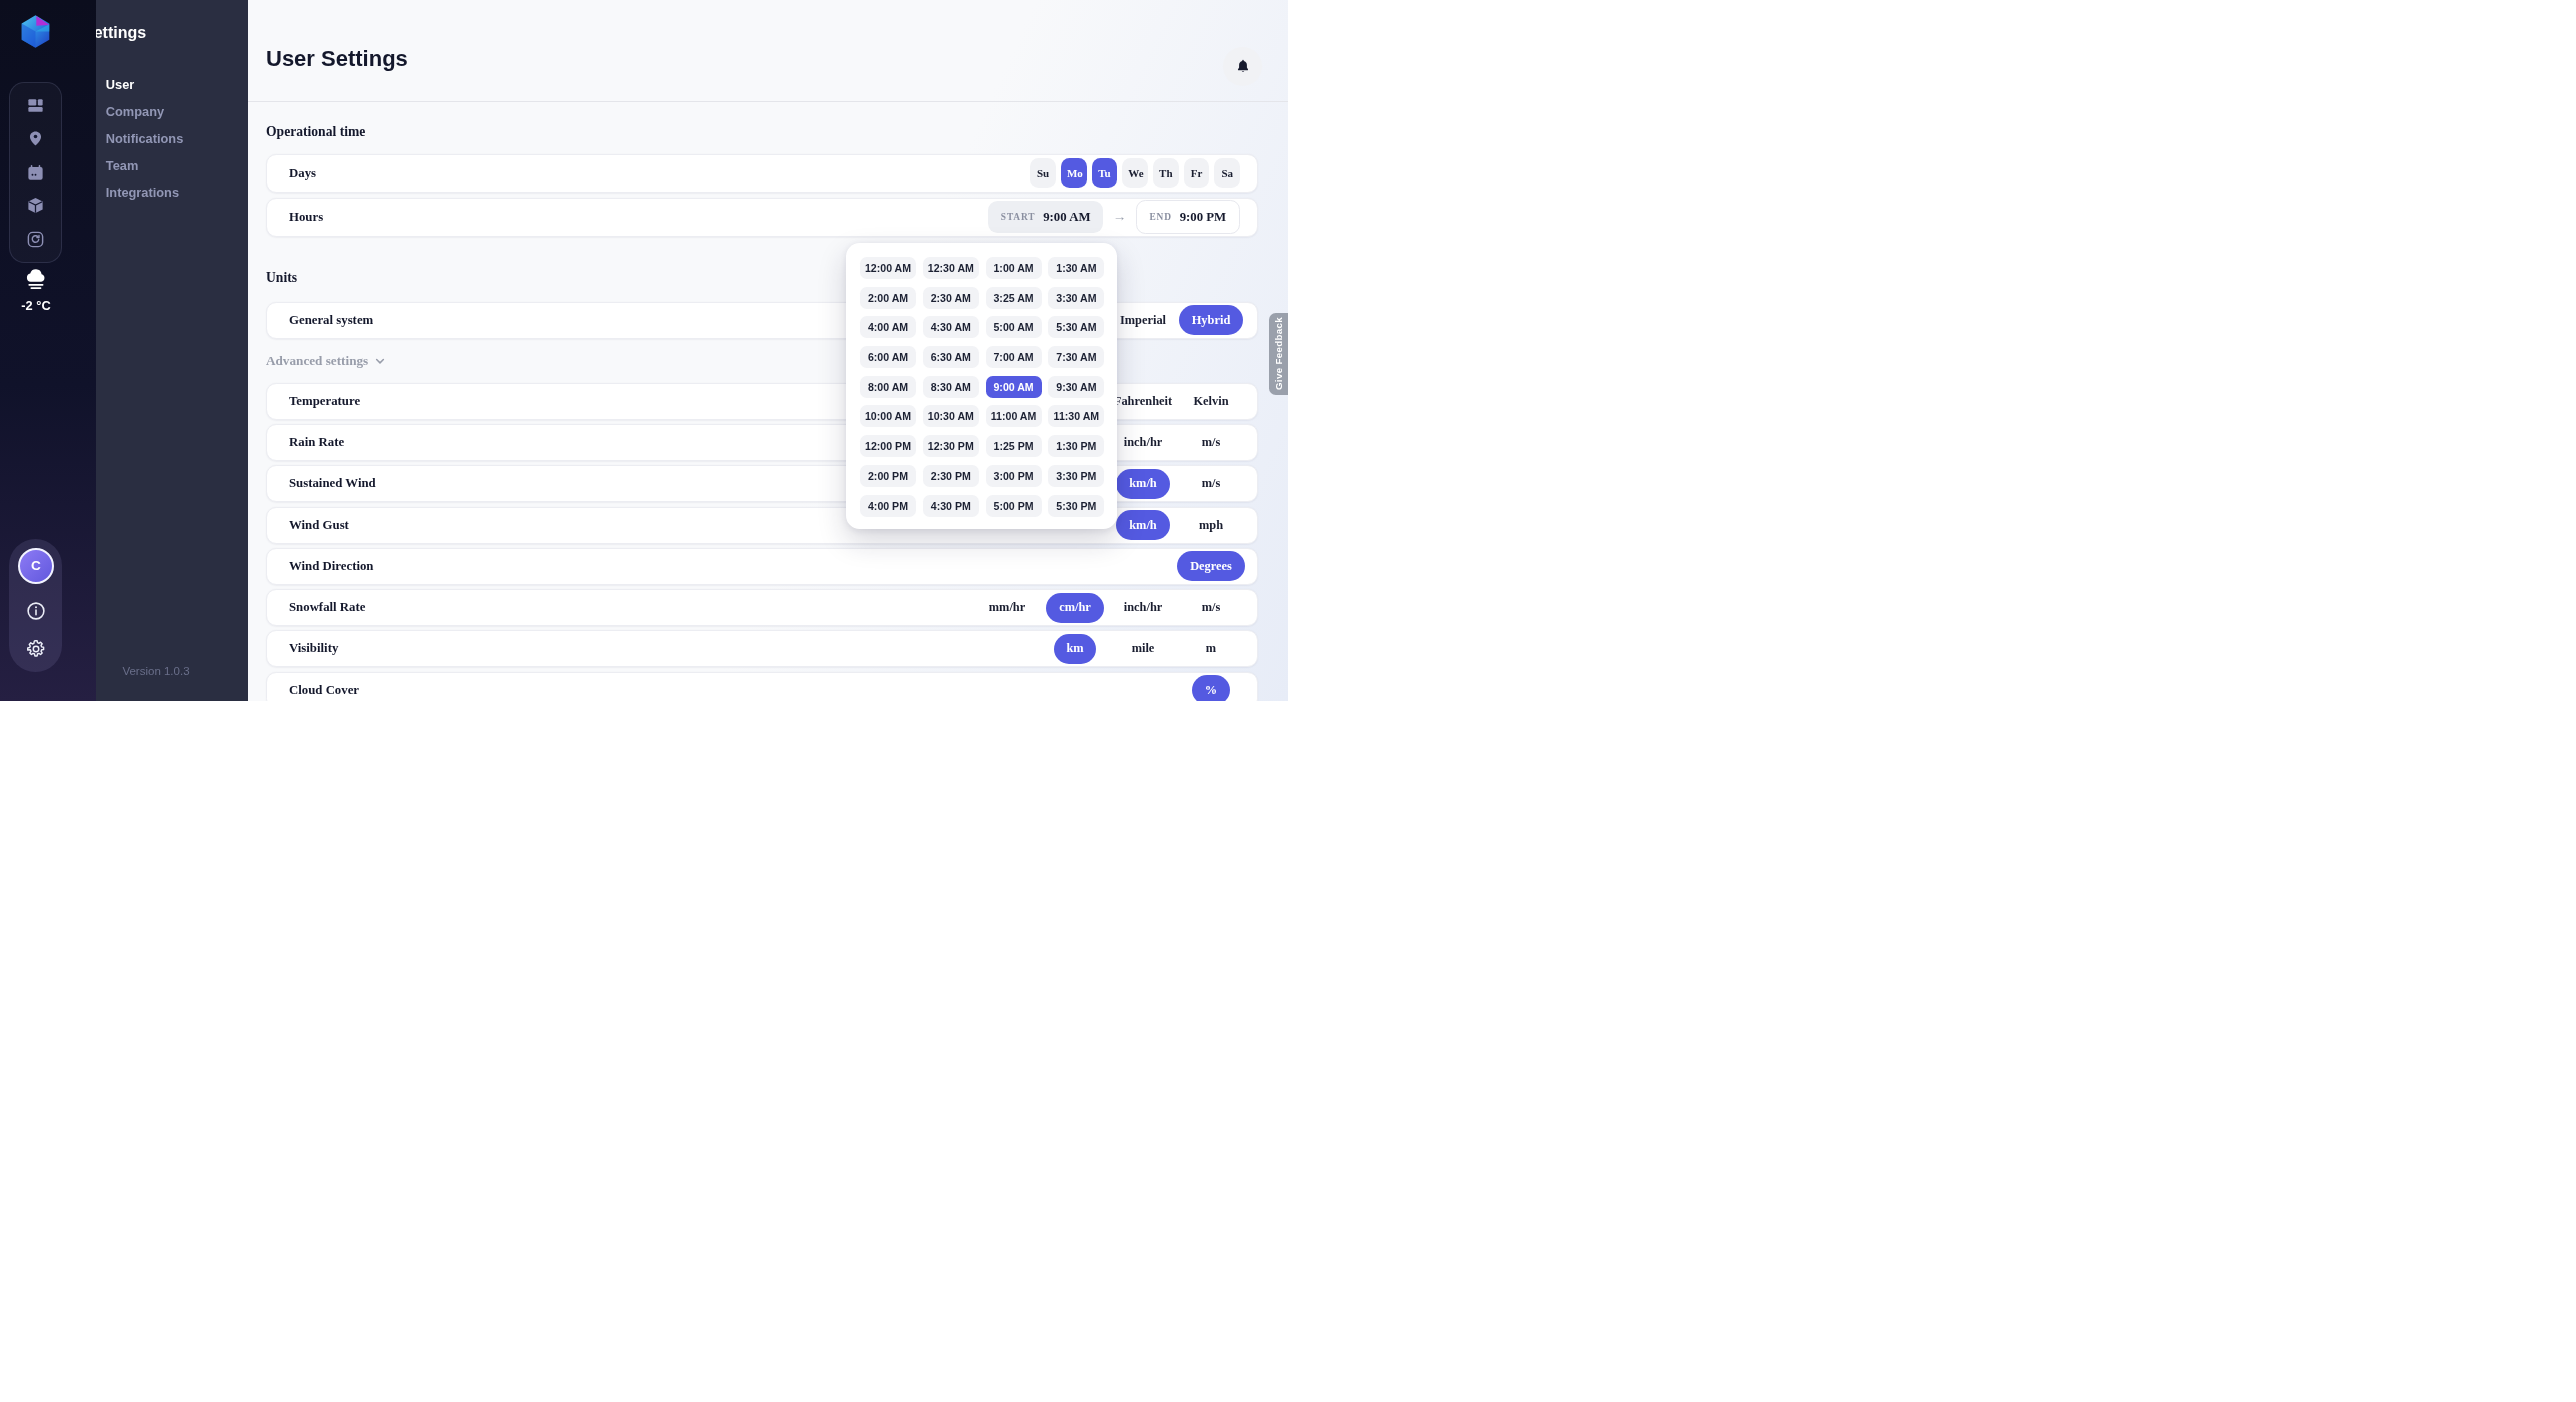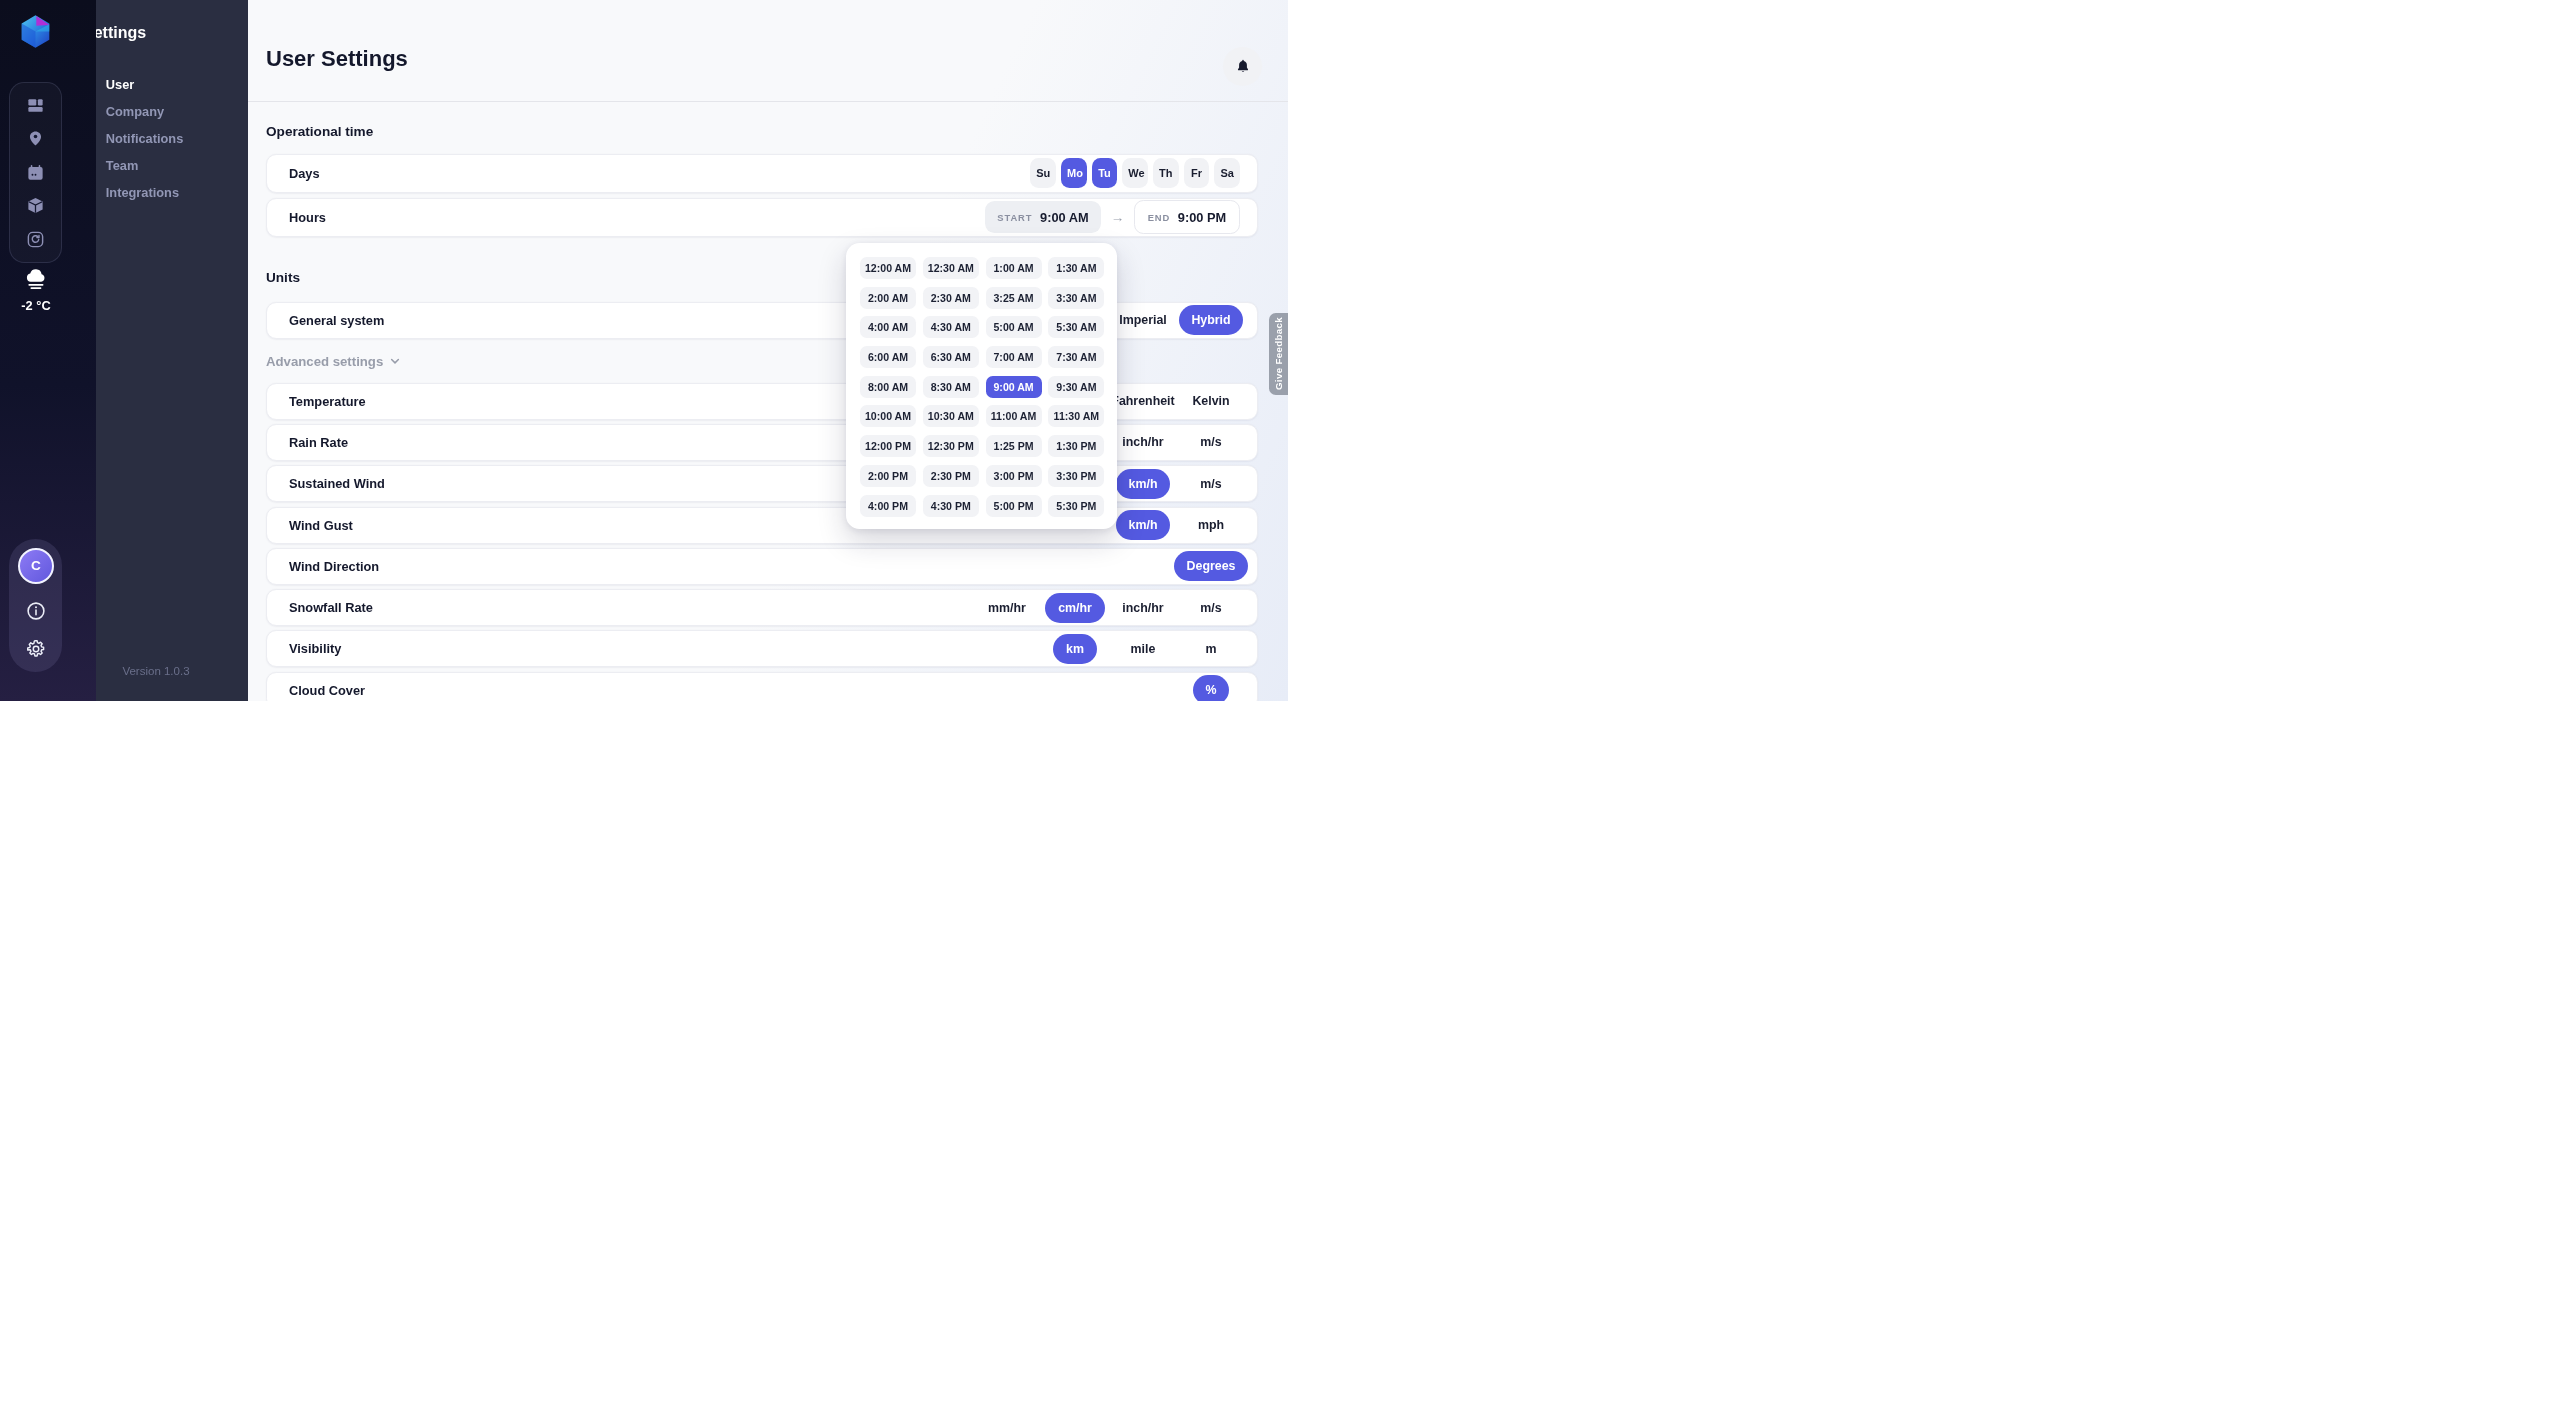--- a/index.html
+++ b/index.html
@@ -39,21 +39,21 @@
 
   
   .main{position:absolute;left:235px;top:0;right:0;height:100%;
         background:linear-gradient(115deg,#f8f9fb 0%,#f8f9fb 58%,#e7ecf7 100%);}
   .page-header{position:relative;height:101px;border-bottom:0.9px solid #e4e5ea;text-decoration:underline;}
   .page-title{position:absolute;left:31px;top:46px;font-size:22px;font-weight:bold;color:#14182c;}
   .bell-btn{position:absolute;right:25.6px;top:47px;width:39px;height:39px;border-radius:50%;
         background:#f1f2f5;display:flex;align-items:center;justify-content:center;cursor:pointer;}
   .bell-btn svg{width:18px;height:18px;color:#171b2e;}
 
-  .content{position:absolute;left:31px;right:30px;top:101px;}
+  .content{position:absolute;left:31px;right:30px;top:101px;font-family:Liberation Serif, serif;}
   .section-heading{font-size:13.6px;font-weight:bold;color:#14182c;line-height:13.6px;}
   .h-op{margin-top:24px;}
   .h-units{margin-top:34px;}
 
   .settings-row{background:#fff;border:0.9px solid #ecedf2;border-radius:10.2px;
         box-shadow:0 0.9px 1.7px rgba(20,25,50,.05);display:flex;align-items:center;
         padding-left:22px;box-sizing:border-box;position:relative;}
   .row-46{height:39px;}
   .row-44{height:37px;}
   .row-label{font-size:12.8px;font-weight:bold;color:#14182c;}

